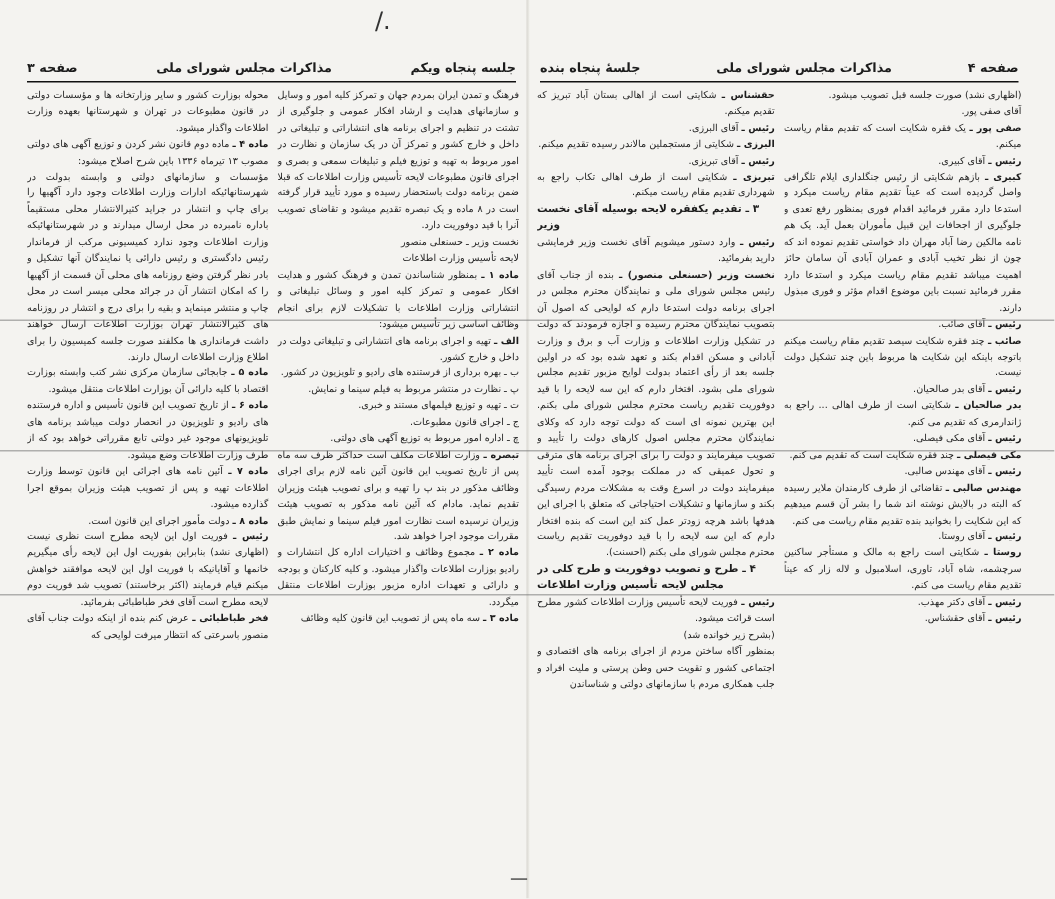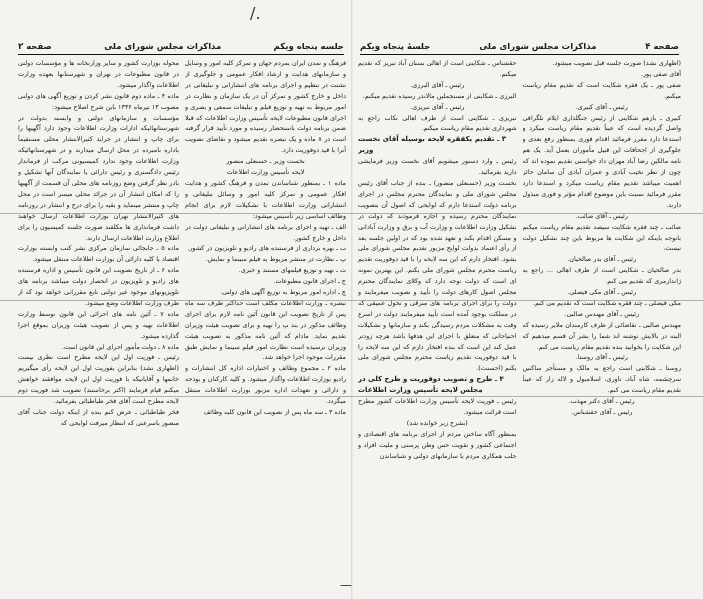--- a/index.html
+++ b/index.html
@@ -12,22 +12,22 @@
   .header{position:absolute;top:38px;left:10px;right:10px;height:16px;direction:rtl;
           display:flex;justify-content:space-between;align-items:center;
           font-size:8.5px;font-weight:bold;border-bottom:1.5px solid #111;}
   #page-left .header{left:18px;right:8px;}
   #page-right .header{left:8px;right:24px;}
   .cols{position:absolute;top:58px;bottom:20px;display:flex;direction:rtl;gap:6px;}
   #page-left .cols{left:18px;right:6px;}
   #page-right .cols{left:6px;right:22px;}
   .col{flex:1;direction:rtl;font-size:6.4px;line-height:10.9px;text-align:justify;overflow:hidden;}
   .col p{margin:0;}
-  .col .b{font-weight:normal;}
-  .col .c{text-align:center;}
+  .col .b{font-weight:bold;}
+  .col .c{}
   .col .h{font-weight:bold;font-size:7px;text-align:left;}
   .fold{position:absolute;top:0;bottom:0;left:351px;width:2px;background:linear-gradient(90deg,#d8d6d0,#efeee9);}
   .hline{position:absolute;height:1px;background:#777;opacity:.55;}
   .scribble{position:absolute;color:#333;font-size:16px;}
 </style>
 </head>
 <body>
 
 <div class="spread">
 
@@ -66,21 +66,21 @@
         </div>
     </div>
   </div>
 
   <div class="fold"></div>
 
   <div class="page" id="page-right">
     <div class="header">
       <span>صفحه ۴</span>
       <span>مذاکرات مجلس شورای ملی</span>
-      <span>جلسهٔ پنجاه ویکم</span>
+      <span>جلسهٔ پنجاه بنده</span>
     </div>
     <div class="cols">
       <div class="col">
           <p>(اظهاری نشد) صورت جلسه قبل تصویب میشود.</p>
           <p>آقای صفی پور.</p>
           <p><span class="b">صفی پور ـ</span> یک فقره شکایت است که تقدیم مقام ریاست میکنم.</p>
           <p class="c"><span class="b">رئیس ـ</span> آقای کبیری.</p>
           <p><span class="b">کبیری ـ</span> بازهم شکایتی از رئیس جنگلداری ایلام تلگرافی واصل گردیده است که عیناً تقدیم مقام ریاست میکرد و استدعا دارد مقرر فرمائید اقدام فوری بمنظور رفع تعدی و جلوگیری از اجحافات این قبیل مأموران بعمل آید. یک هم نامه مالکین رضا آباد مهران داد خواستی تقدیم نموده اند که چون از نظر تخیب آبادی و عمران آبادی آن سامان حائز اهمیت میباشد تقدیم مقام ریاست میکرد و استدعا دارد مقرر فرمائید نسبت باین موضوع اقدام مؤثر و فوری مبذول دارند.</p>
           <p class="c"><span class="b">رئیس ـ</span> آقای صائب.</p>
           <p><span class="b">صائب ـ</span> چند فقره شکایت سیصد تقدیم مقام ریاست میکنم باتوجه باینکه این شکایت ها مربوط باین چند تشکیل دولت نیست.</p>

